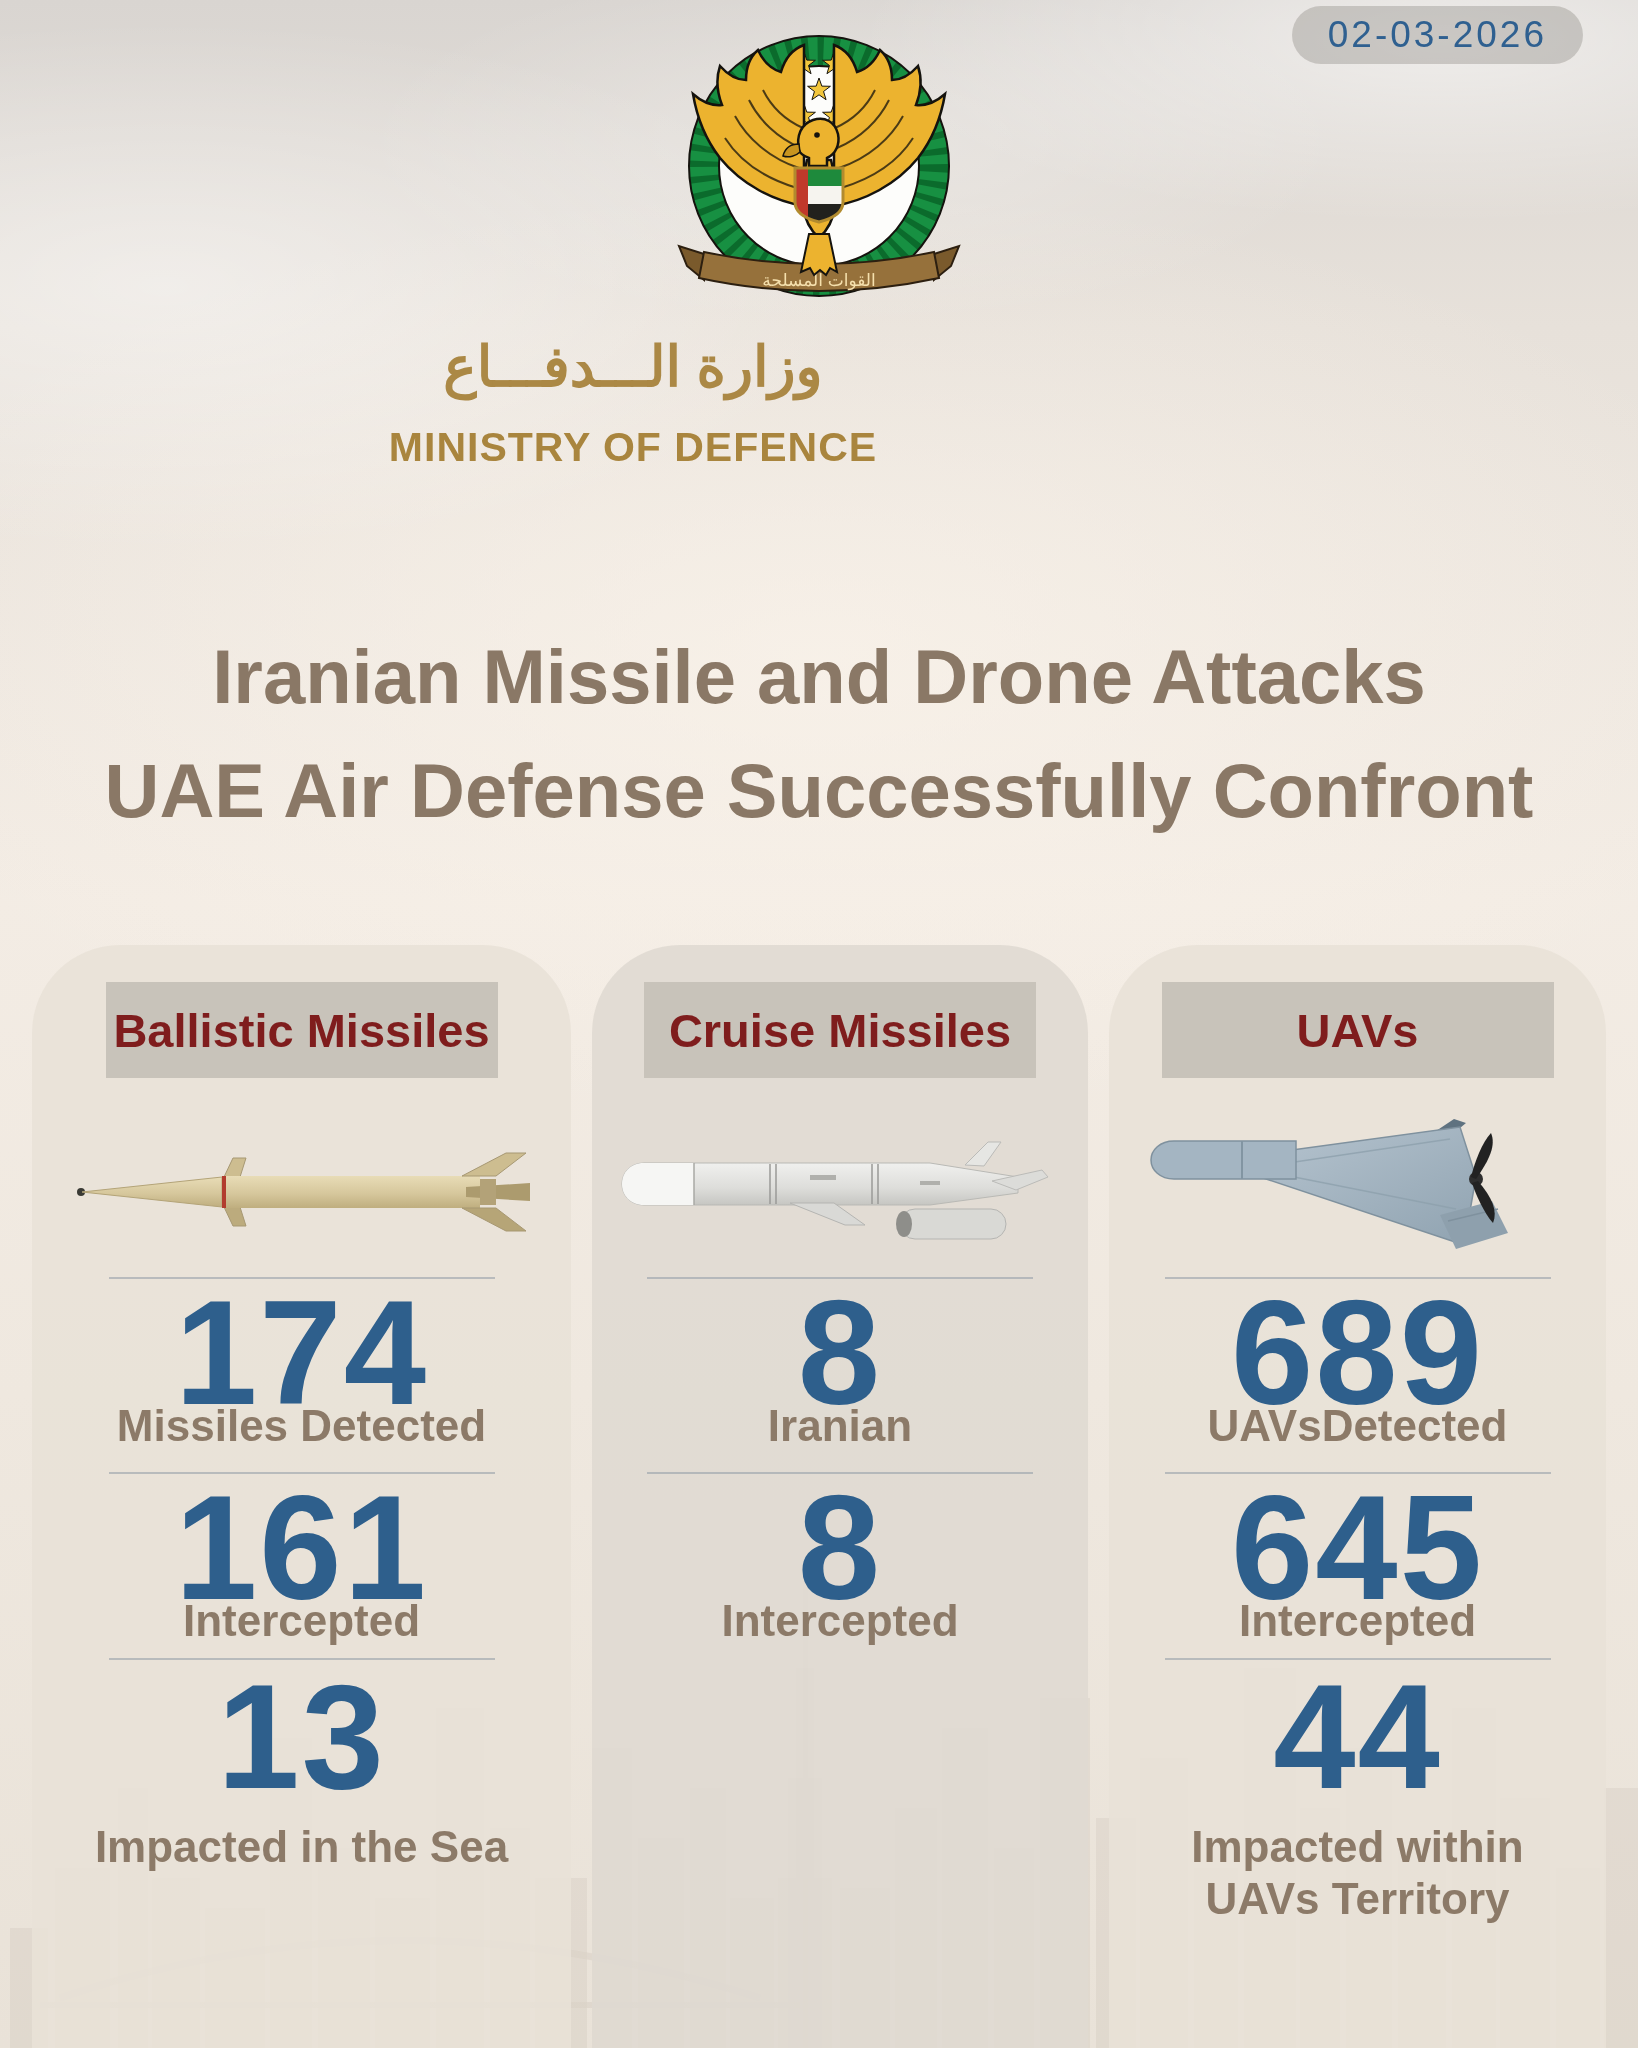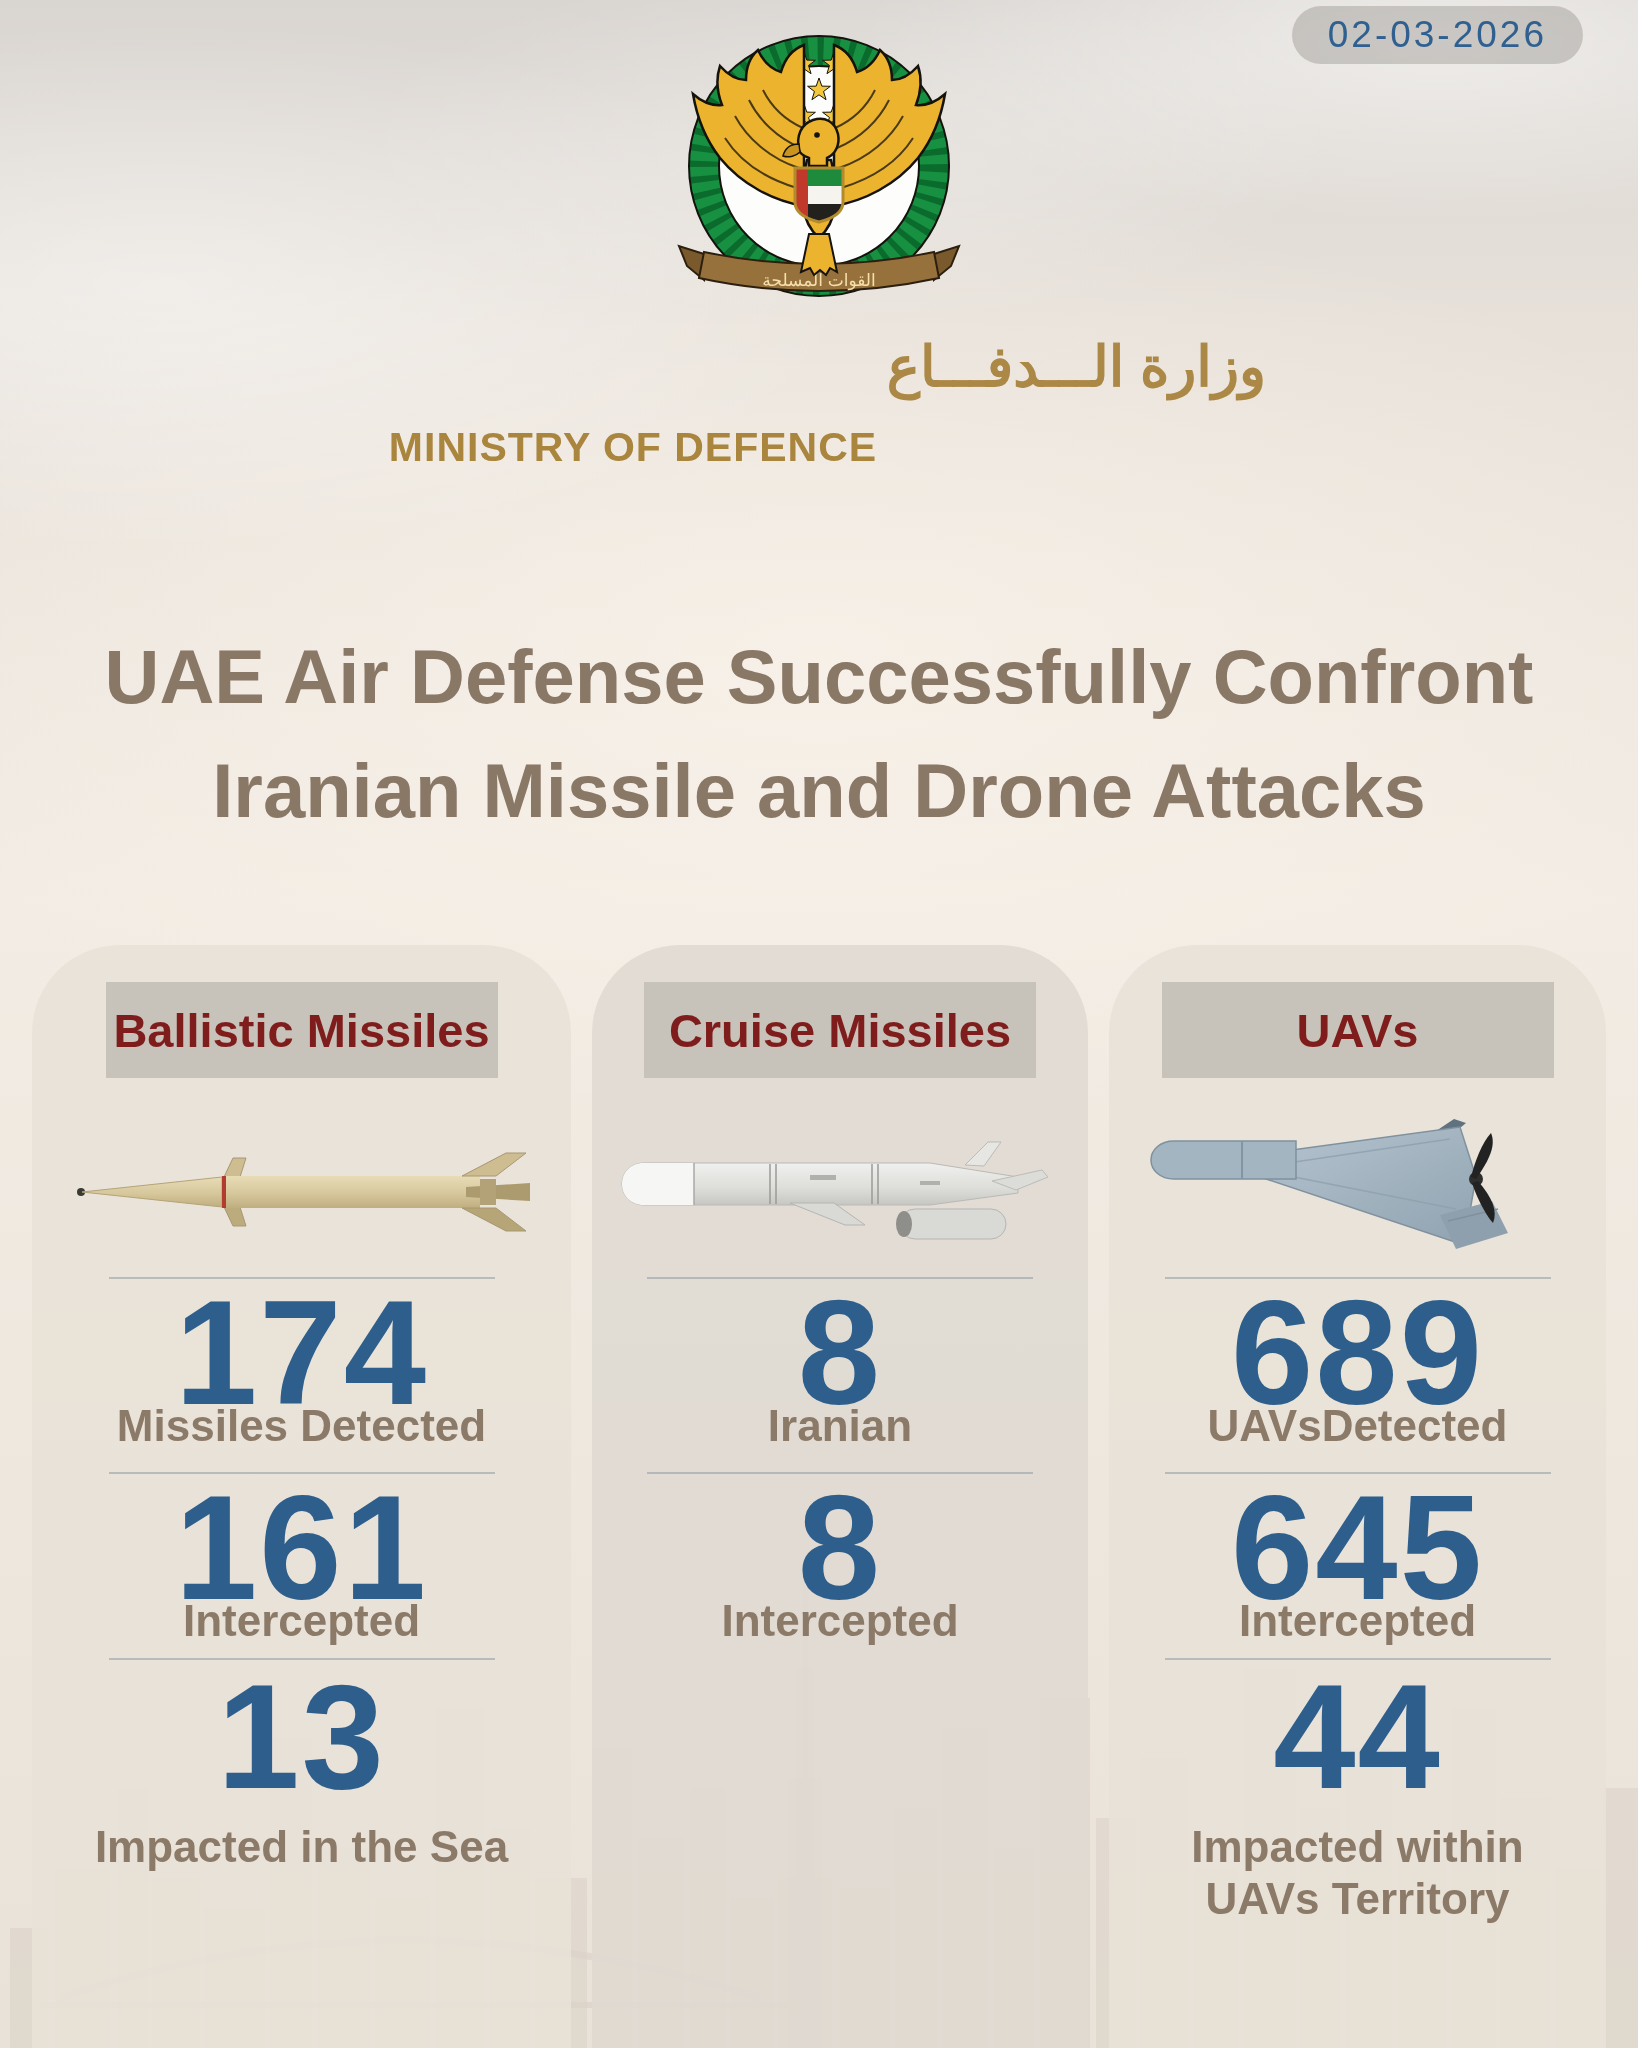--- a/index.html
+++ b/index.html
@@ -14,21 +14,21 @@
       linear-gradient(180deg,#d9d5d1 0%,#e7e1da 16%,#f3ece4 44%,#efe8df 68%,#e9e2d8 100%);
   }
   
   .date-badge{
     position:absolute;top:6px;right:55px;height:58px;line-height:58px;
     padding:0 36px;border-radius:30px;background:rgba(104,99,92,.27);
     color:#2f6090;font-size:37px;letter-spacing:3px;font-weight:400;
   }
   .emblem{position:absolute;left:649px;top:8px;width:340px;height:310px;}
   .ministry-ar{
-    position:absolute;left:0;top:334px;width:1266px;text-align:right;
+    position:absolute;left:0;top:334px;width:1266px;text-align:center;
     font-size:56px;font-weight:bold;color:#ab8845;direction:rtl;
   }
   .ministry-en{
     position:absolute;left:0;top:424px;width:1266px;text-align:center;
     font-size:41px;font-weight:bold;color:#a9853e;letter-spacing:1px;
   }
   .headline{
     position:absolute;left:0;top:620px;width:1638px;margin:0;
     text-align:center;color:#8a7866;font-weight:bold;font-size:76px;line-height:1.5;
   }
@@ -166,22 +166,22 @@
         </g>
         <path d="M146,160 h48 v34 q0,14 -24,20 q-24,-6 -24,-20 Z" fill="none" stroke="#b28b2e" stroke-width="3"></path>
       </g>
     </g>
   </svg>
 
   <div class="ministry-ar">وزارة الـــدفـــاع</div>
   <div class="ministry-en">MINISTRY OF DEFENCE</div>
 
   <h1 class="headline">
+    <span>Iranian Missile and Drone Attacks</span>
     <span>UAE Air Defense Successfully Confront</span>
-    <span>Iranian Missile and Drone Attacks</span>
   </h1>
 
   <section class="card card-left">
     <div class="card-header">
       <span>Ballistic Missiles</span>
     </div>
     <div class="vehicle">
       <svg width="460" height="84" viewBox="0 0 460 84">
         <defs>
           <linearGradient id="bm" x1="0" y1="0" x2="0" y2="1">

